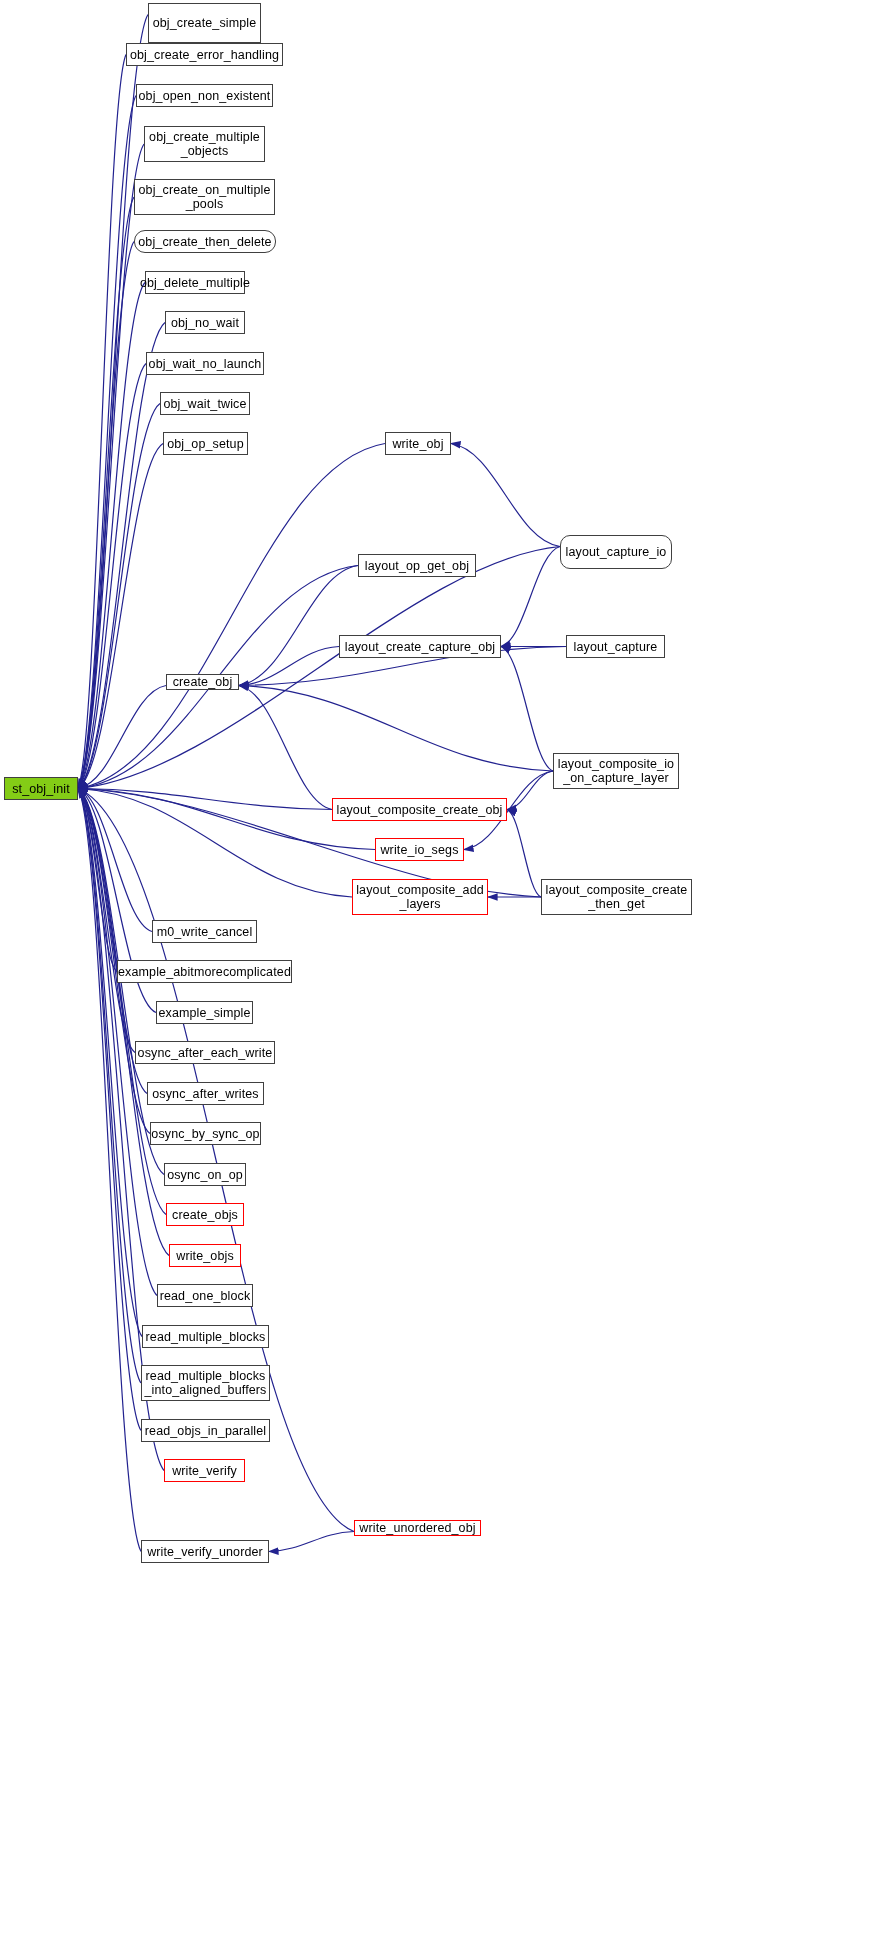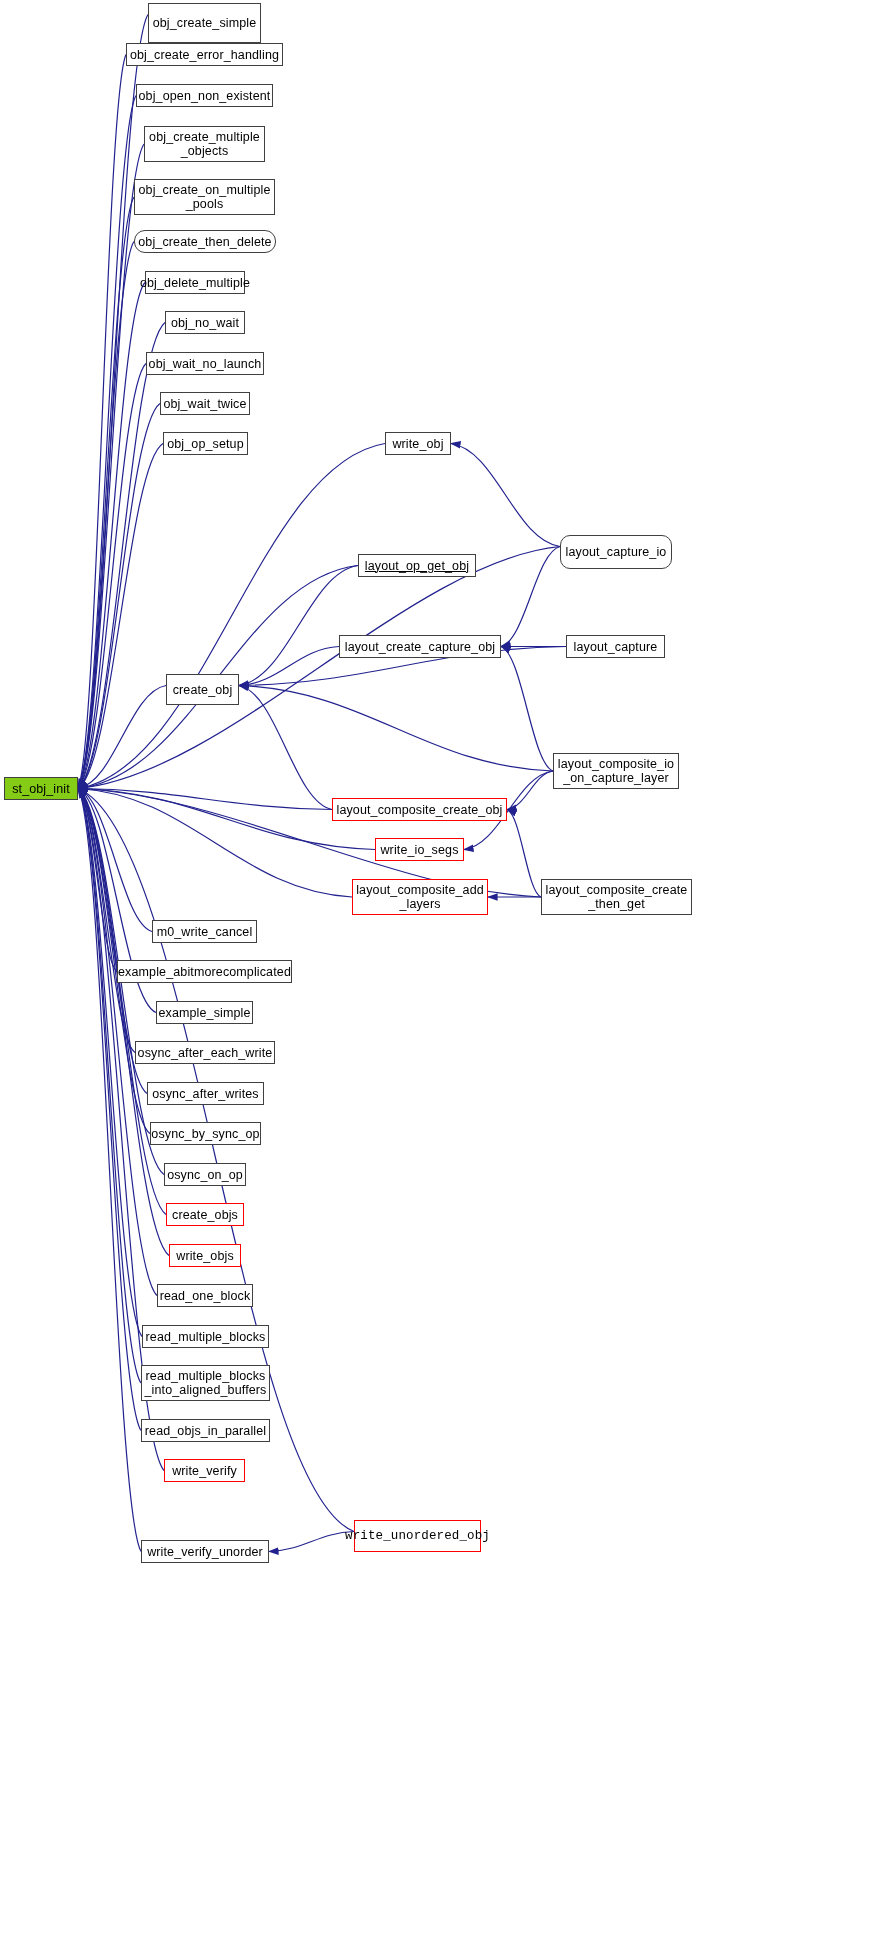--- a/index.html
+++ b/index.html
@@ -118,24 +118,24 @@
     <div class="node" style="left: 134px; top: 179px; width: 141px; height: 36px;">obj_create_on_multiple
 _pools</div>
     <div class="node" style="left: 134px; top: 230px; width: 142px; height: 23px; border-radius: 11px;">obj_create_then_delete</div>
     <div class="node" style="left: 145px; top: 271px; width: 100px; height: 23px;">obj_delete_multiple</div>
     <div class="node" style="left: 165px; top: 311px; width: 80px; height: 23px;">obj_no_wait</div>
     <div class="node" style="left: 146px; top: 352px; width: 118px; height: 23px;">obj_wait_no_launch</div>
     <div class="node" style="left: 160px; top: 392px; width: 90px; height: 23px;">obj_wait_twice</div>
     <div class="node" style="left: 163px; top: 432px; width: 85px; height: 23px;">obj_op_setup</div>
     <div class="node" style="left: 385px; top: 432px; width: 66px; height: 23px;">write_obj</div>
     <div class="node" style="left: 560px; top: 535px; width: 112px; height: 34px; border-radius: 10px;">layout_capture_io</div>
-    <div class="node" style="left: 358px; top: 554px; width: 118px; height: 23px; text-decoration: underline;">layout_op_get_obj</div>
+    <div class="node" style="left: 358px; top: 554px; width: 118px; height: 23px;">layout_op_get_obj</div>
     <div class="node" style="left: 339px; top: 635px; width: 162px; height: 23px;">layout_create_capture_obj</div>
     <div class="node" style="left: 566px; top: 635px; width: 99px; height: 23px;">layout_capture</div>
-    <div class="node" style="left: 166px; top: 674px; width: 73px; height: 31px;">create_obj</div>
+    <div class="node" style="left: 166px; top: 674px; width: 73px; height: 16px;">create_obj</div>
     <div class="node" style="left: 553px; top: 753px; width: 126px; height: 36px;">layout_composite_io
 _on_capture_layer</div>
     <div class="node red" style="left: 332px; top: 798px; width: 175px; height: 23px;">layout_composite_create_obj</div>
     <div class="node red" style="left: 375px; top: 838px; width: 89px; height: 23px;">write_io_segs</div>
     <div class="node red" style="left: 352px; top: 879px; width: 136px; height: 36px;">layout_composite_add
 _layers</div>
     <div class="node" style="left: 541px; top: 879px; width: 151px; height: 36px;">layout_composite_create
 _then_get</div>
     <div class="node" style="left: 152px; top: 920px; width: 105px; height: 23px;">m0_write_cancel</div>
     <div class="node" style="left: 117px; top: 960px; width: 175px; height: 23px;">example_abitmorecomplicated</div>
@@ -145,15 +145,15 @@
     <div class="node" style="left: 150px; top: 1122px; width: 111px; height: 23px;">osync_by_sync_op</div>
     <div class="node" style="left: 164px; top: 1163px; width: 82px; height: 23px;">osync_on_op</div>
     <div class="node red" style="left: 166px; top: 1203px; width: 78px; height: 23px;">create_objs</div>
     <div class="node red" style="left: 169px; top: 1244px; width: 72px; height: 23px;">write_objs</div>
     <div class="node" style="left: 157px; top: 1284px; width: 96px; height: 23px;">read_one_block</div>
     <div class="node" style="left: 142px; top: 1325px; width: 127px; height: 23px;">read_multiple_blocks</div>
     <div class="node" style="left: 141px; top: 1365px; width: 129px; height: 36px;">read_multiple_blocks
 _into_aligned_buffers</div>
     <div class="node" style="left: 141px; top: 1419px; width: 129px; height: 23px;">read_objs_in_parallel</div>
     <div class="node red" style="left: 164px; top: 1459px; width: 81px; height: 23px;">write_verify</div>
-    <div class="node red" style="left: 354px; top: 1520px; width: 127px; height: 32px; font-family: Liberation Mono, monospace;">write_unordered_obj</div>
+    <div class="node red" style="left: 354px; top: 1520px; width: 127px; height: 16px;">write_unordered_obj</div>
     <div class="node" style="left: 141px; top: 1540px; width: 128px; height: 23px;">write_verify_unorder</div>
   </div>
 
 </body></html>

